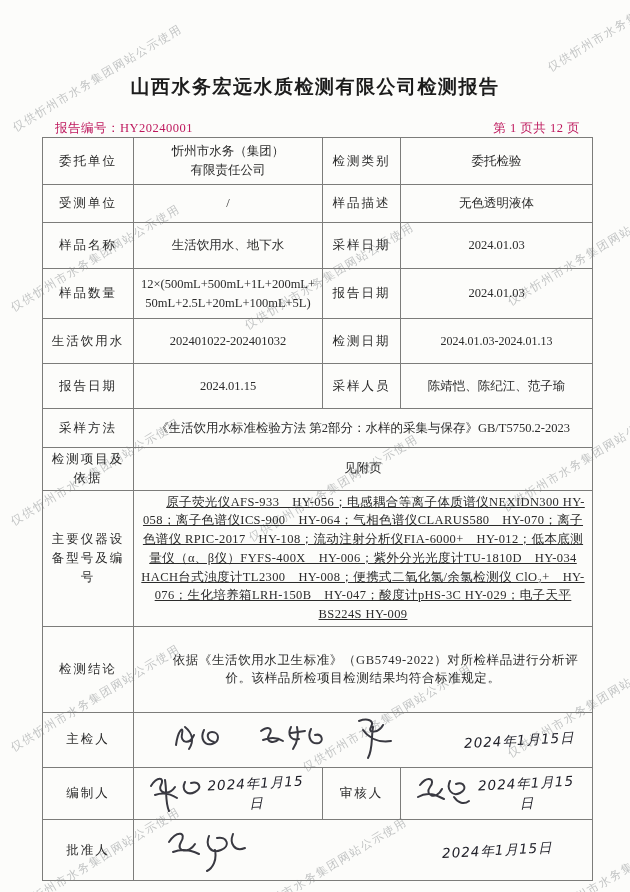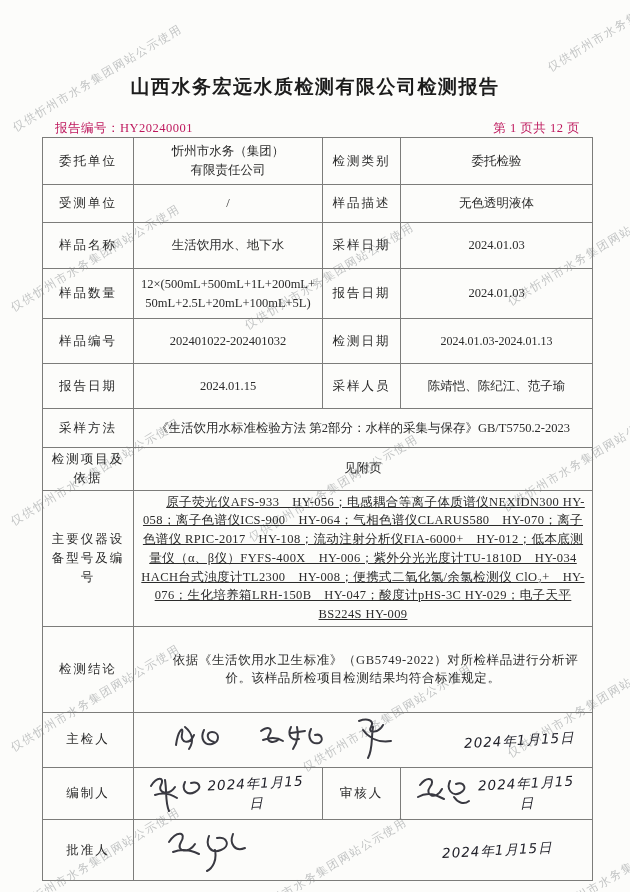--- a/index.html
+++ b/index.html
@@ -112,21 +112,21 @@
       <td>2024.01.03</td>
     </tr>
     <tr style="height:50px">
       <td class="lbl">样品数量</td>
       <td class="pre">12×(500mL+500mL+1L+200mL+
 50mL+2.5L+20mL+100mL+5L)</td>
       <td class="lbl">报告日期</td>
       <td>2024.01.03</td>
     </tr>
     <tr style="height:45px">
-      <td class="lbl">样品编号</td>
+      <td class="lbl">生活饮用水</td>
       <td>202401022-202401032</td>
       <td class="lbl">检测日期</td>
       <td style="font-size:12px">2024.01.03-2024.01.13</td>
     </tr>
     <tr style="height:45px">
       <td class="lbl">报告日期</td>
       <td>2024.01.15</td>
       <td class="lbl">采样人员</td>
       <td>陈靖恺、陈纪江、范子瑜</td>
     </tr>

